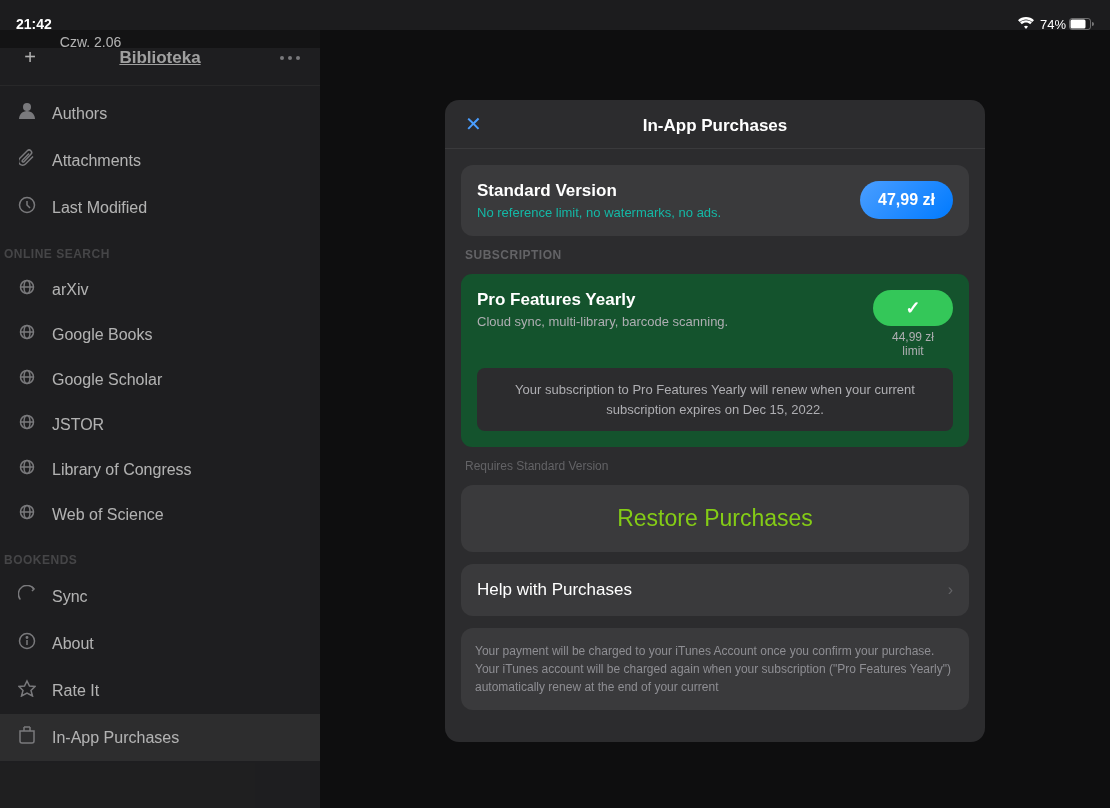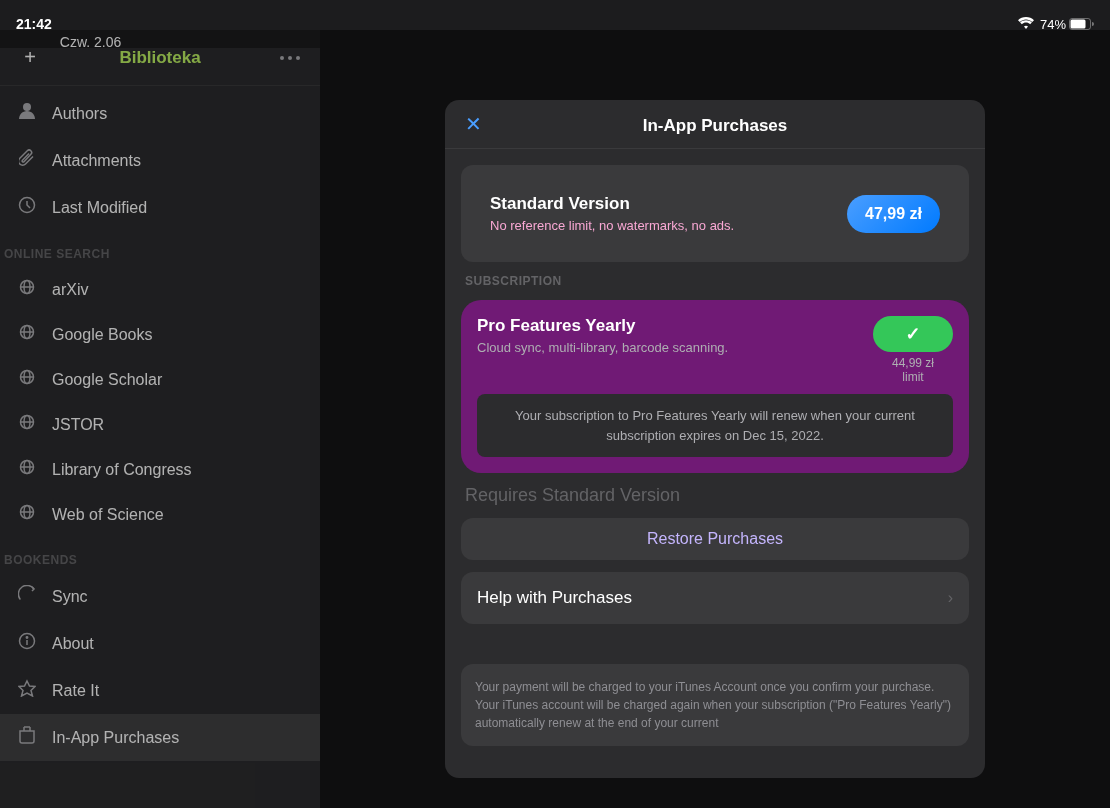--- a/index.html
+++ b/index.html
@@ -57,21 +57,22 @@
     }
     .sidebar-header .add-icon {
       width: 28px; height: 28px;
       display: flex; align-items: center; justify-content: center;
       color: #fff;
       font-size: 20px;
     }
     .sidebar-header .title {
       font-size: 17px;
       font-weight: 600;
-      color: #bef264;
+      color: #e5e5e5;
+      text-decoration: underline;
     }
     .sidebar-header .more-icon {
       width: 28px; height: 28px;
       display: flex; align-items: center; justify-content: center;
       color: #aeaeb2;
       font-size: 14px;
     }
     .sidebar-content {
       flex: 1;
       overflow-y: auto;
@@ -167,33 +168,33 @@
       padding: 16px;
       display: flex;
       flex-direction: column;
       gap: 12px;
     }
 
     
     .version-card {
       background: #3a3a3c;
       border-radius: 12px;
-      padding: 29px;
-      display: flex;
-      align-items: center;
+      padding: 16px;
+      display: flex;
+      align-items: flex-start;
       justify-content: space-between;
     }
     .version-card .version-info .version-title {
       font-size: 17px;
       font-weight: 700;
       color: #fff;
     }
     .version-card .version-info .version-desc {
       font-size: 13px;
-      color: #f9a8d4;
+      color: #14b8a6;
       margin-top: 4px;
     }
     .price-button {
       background: linear-gradient(135deg, #4a9eff, #007aff);
       color: #fff;
       border: none;
       border-radius: 20px;
       padding: 10px 18px;
       font-size: 16px;
       font-weight: 600;
@@ -204,22 +205,22 @@
     
     .subscription-label {
       font-size: 12px;
       font-weight: 600;
       color: #636366;
       letter-spacing: 0.5px;
       text-transform: uppercase;
       padding: 0 4px;
     }
     .subscription-card {
-      background: #701a75;
-      border-radius: 20px;
+      background: #14532d;
+      border-radius: 11px;
       padding: 16px;
     }
     .subscription-top {
       display: flex;
       align-items: flex-start;
       justify-content: space-between;
       margin-bottom: 10px;
     }
     .sub-info .sub-title {
       font-size: 17px;
@@ -259,34 +260,34 @@
     .renewal-notice {
       background: #2c2c2e;
       border-radius: 8px;
       padding: 12px;
       font-size: 13px;
       color: #aeaeb2;
       text-align: center;
       line-height: 1.5;
     }
     .requires-note {
-      font-size: 18px;
+      font-size: 12px;
       color: #636366;
       padding: 0 4px;
     }
 
     
     .restore-button {
       background: #3a3a3c;
       border: none;
       border-radius: 12px;
-      padding: 12px;
+      padding: 20px;
       width: 100%;
-      color: #c4b5fd;
-      font-size: 16px;
+      color: #84cc16;
+      font-size: 23px;
       cursor: pointer;
     }
 
     
     .help-row {
       background: #3a3a3c;
       border-radius: 12px;
       padding: 16px;
       display: flex;
       align-items: center;
@@ -303,21 +304,20 @@
     }
 
     
     .terms-card {
       background: #3a3a3c;
       border-radius: 12px;
       padding: 14px;
       font-size: 12px;
       color: #8e8e93;
       line-height: 1.5;
-      margin-top: 28px;
     }
 
     
     .top-dots {
       position: absolute;
       top: 8px;
       left: 50%;
       transform: translateX(-50%);
       color: #8e8e93;
       font-size: 14px;

